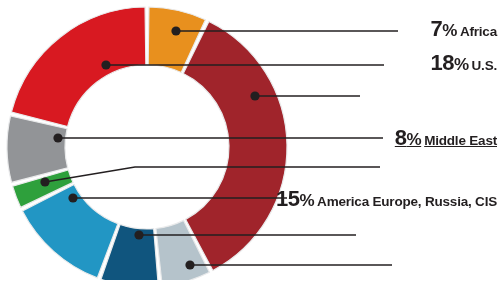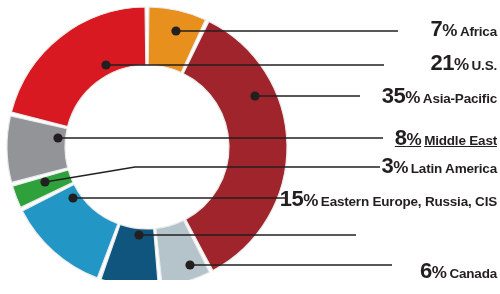--- a/index.html
+++ b/index.html
@@ -88,37 +88,28 @@
         <circle cx="139" cy="235" r="4.6" fill="#231f20"></circle>
         <circle cx="190" cy="265" r="4.6" fill="#231f20"></circle>
       </g>
   </svg>
 
   <div class="label-row" style="top: 18px;">
     <span class="pct"><span>7</span><span class="sym">%</span></span><span class="name">Africa</span>
   </div>
 
   <div class="label-row" style="top: 52px;">
-    <span class="pct"><span>21</span><span class="sym">%</span></span><span class="name">U.S.</span>
+    <span class="pct"><span>18</span><span class="sym">%</span></span><span class="name">U.S.</span>
   </div>
 
-  <div class="label-row" style="top: 85px;">
-    <span class="pct"><span>35</span><span class="sym">%</span></span><span class="name">Asia-Pacific</span>
-  </div>
 
   <div class="label-row" style="top: 127px; text-decoration: underline;">
     <span class="pct"><span>8</span><span class="sym">%</span></span><span class="name">Middle East</span>
   </div>
 
-  <div class="label-row" style="top: 155px;">
-    <span class="pct"><span>3</span><span class="sym">%</span></span><span class="name">Latin America</span>
-  </div>
 
   <div class="label-row" style="top: 188px;">
-    <span class="pct"><span>15</span><span class="sym">%</span></span><span class="name">Eastern Europe, Russia, CIS</span>
+    <span class="pct"><span>15</span><span class="sym">%</span></span><span class="name">America Europe, Russia, CIS</span>
   </div>
 
 
-  <div class="label-row" style="top: 260px;">
-    <span class="pct"><span>6</span><span class="sym">%</span></span><span class="name">Canada</span>
-  </div>
 
 </div>
 
 </body></html>

